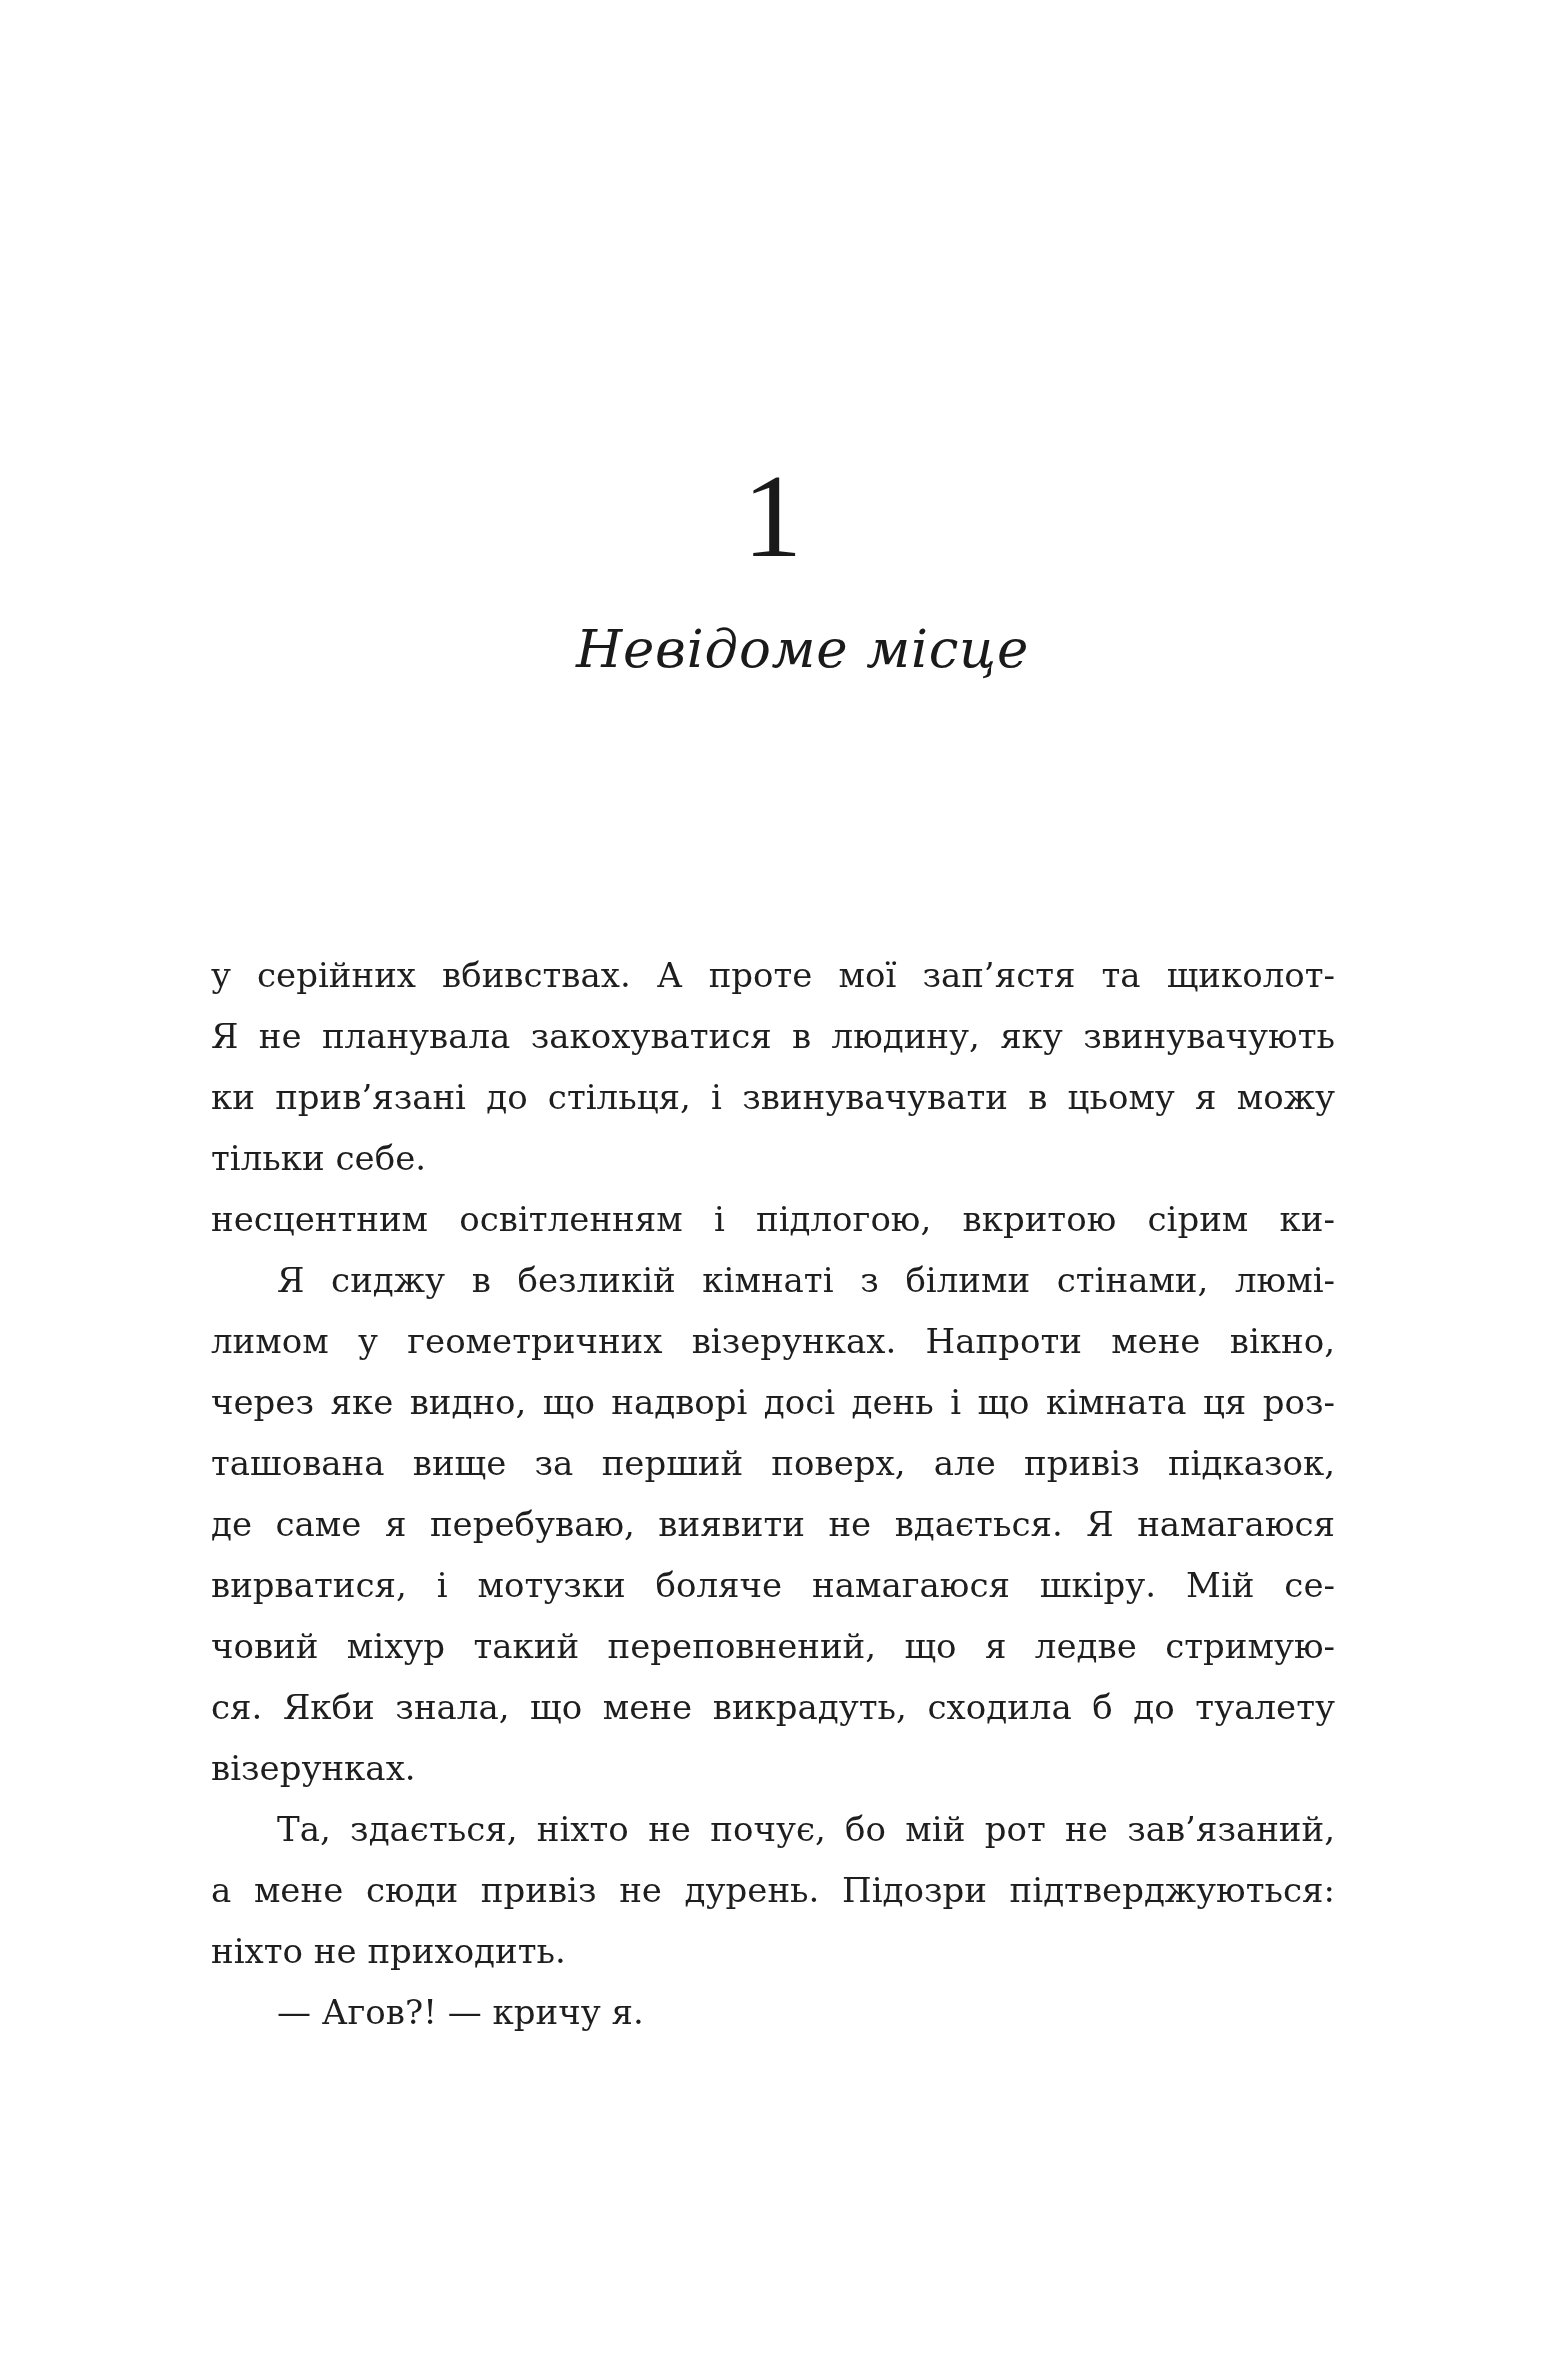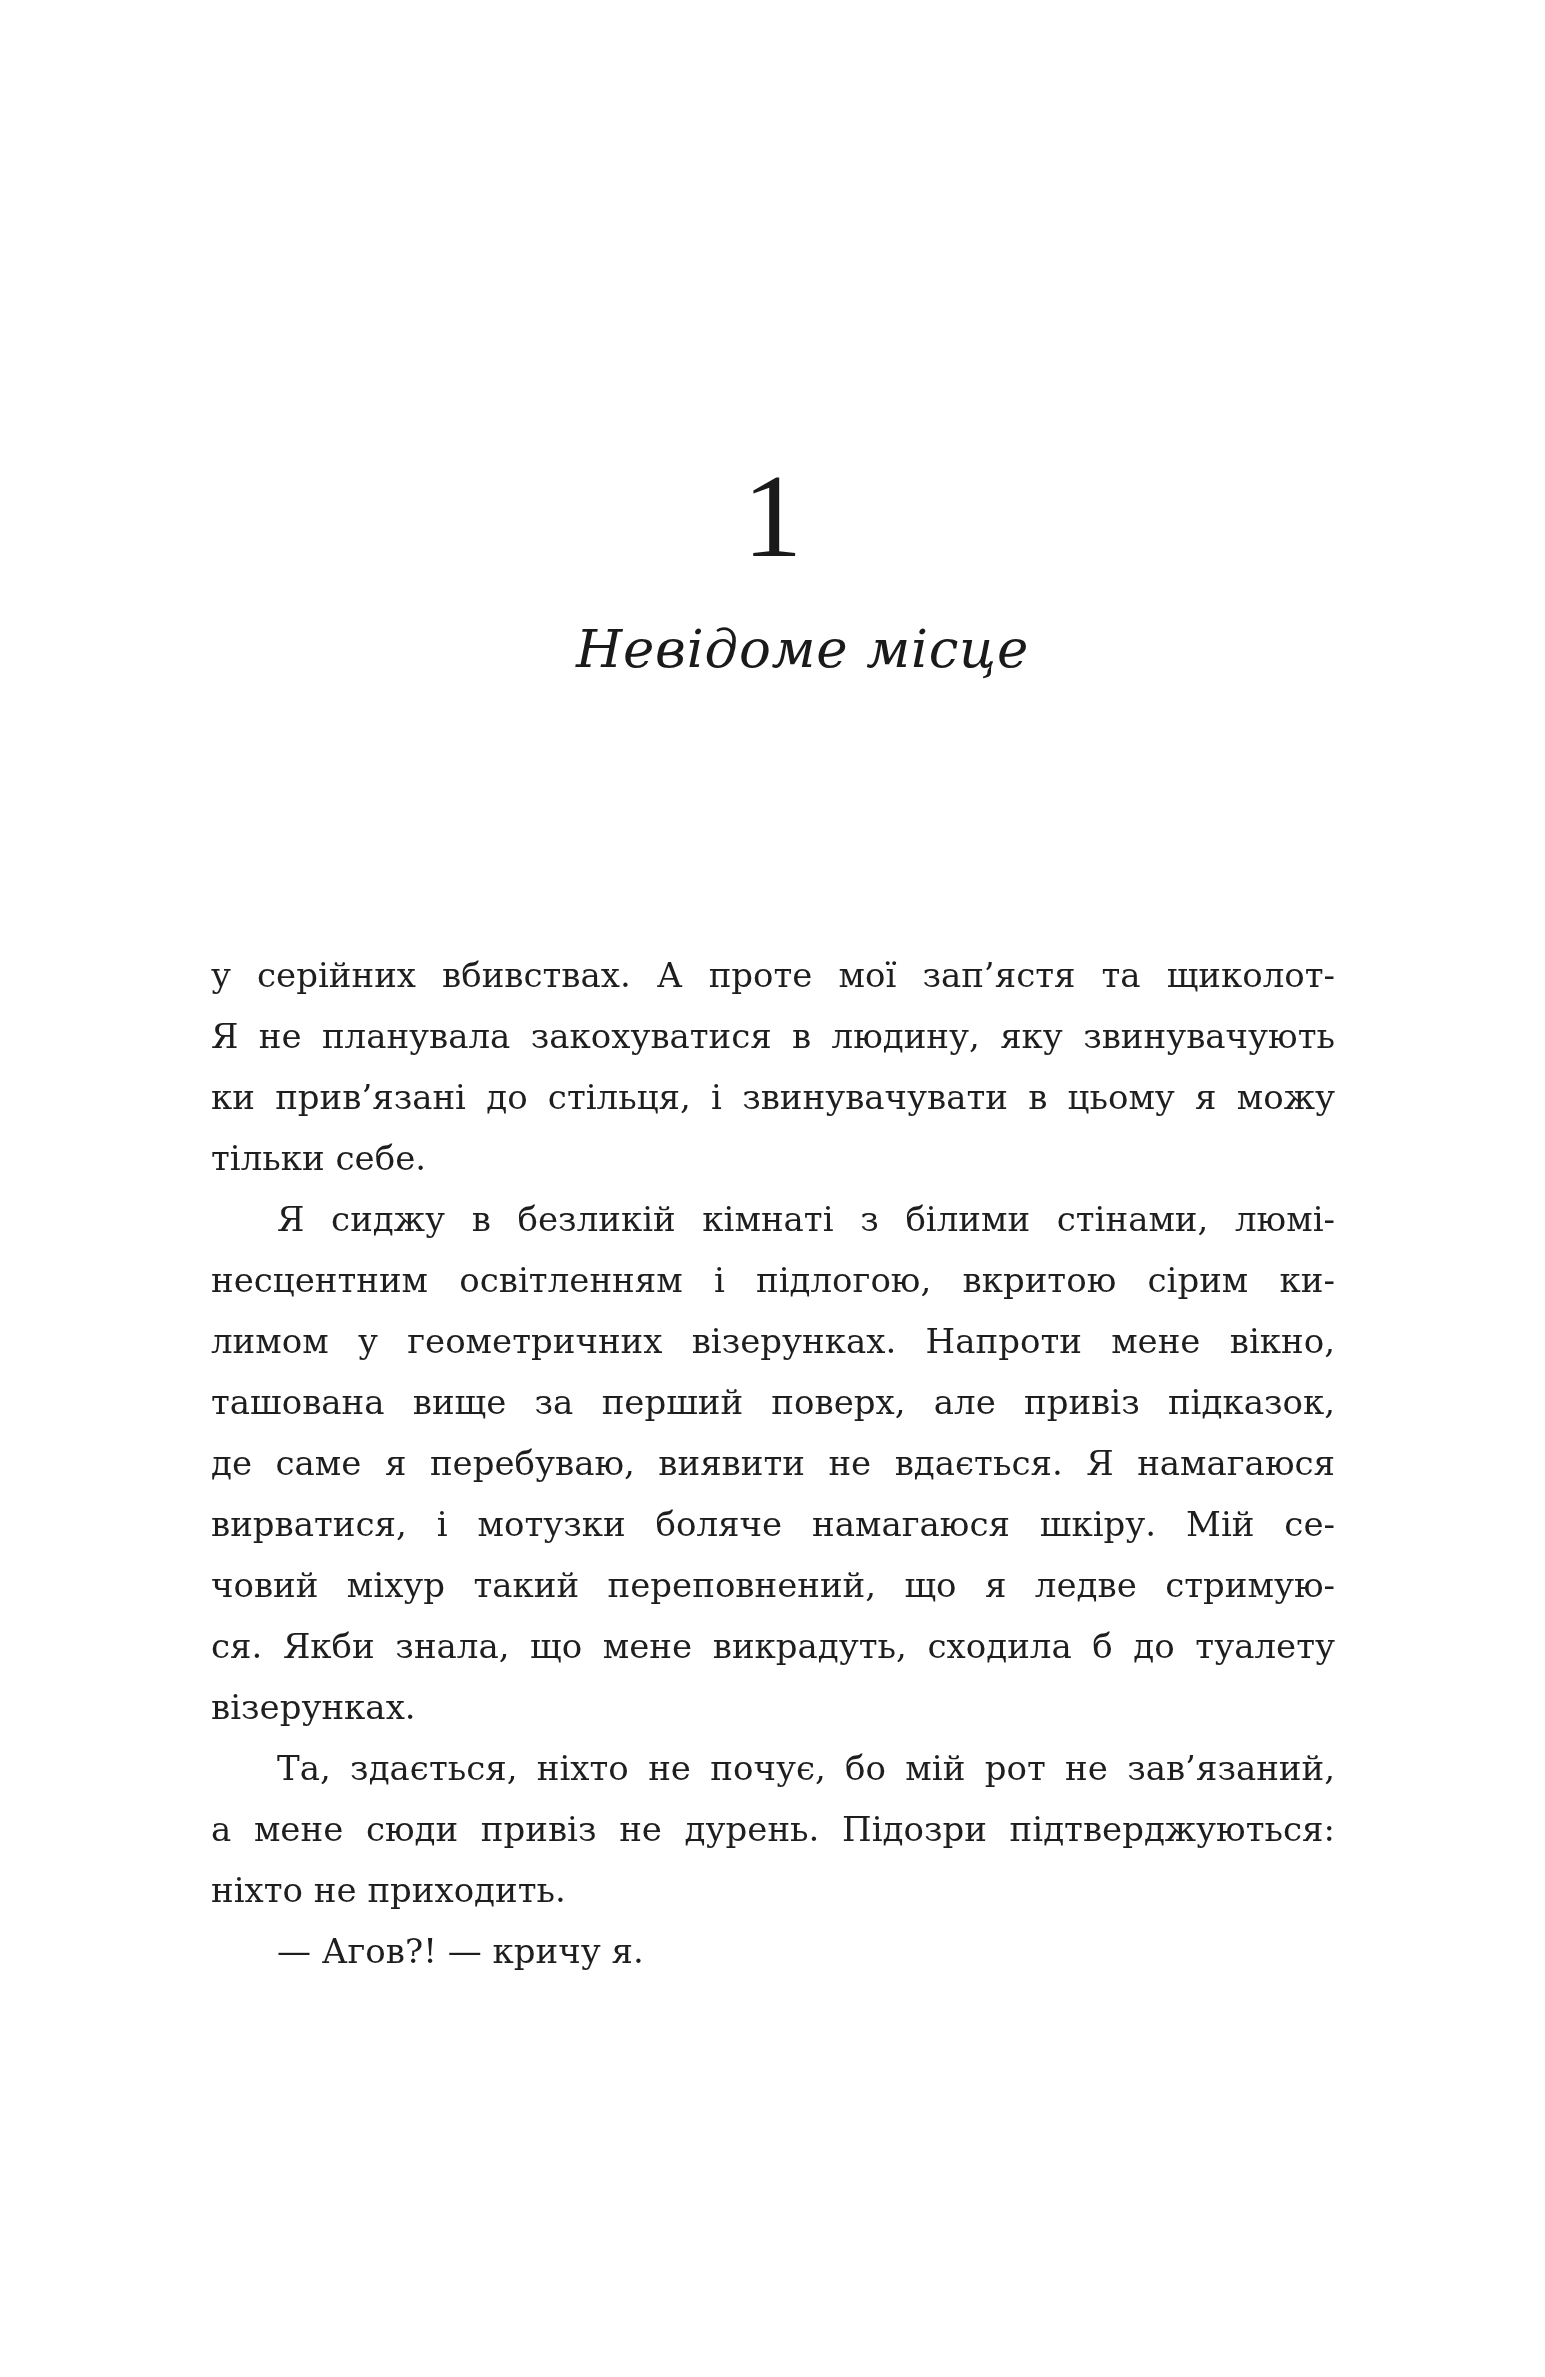--- a/index.html
+++ b/index.html
@@ -86,23 +86,24 @@
   <div class="body-text">
 
     <div class="paragraph">
       <span class="line">у серійних вбивствах. А проте мої зап’ястя та щиколот-</span>
       <span class="line">Я не планувала закохуватися в людину, яку звинувачують</span>
       <span class="line">ки прив’язані до стільця, і звинувачувати в цьому я можу</span>
       <span class="line last">тільки себе.</span>
     </div>
 
     <div class="paragraph">
+      <span class="line">несцентним освітленням і підлогою, вкритою сірим ки-</span>
       <span class="line indent">Я сиджу в безликій кімнаті з білими стінами, люмі-</span>
-      <span class="line">несцентним освітленням і підлогою, вкритою сірим ки-</span>
       <span class="line">лимом у геометричних візерунках. Напроти мене вікно,</span>
+      <span class="line">через яке видно, що надворі досі день і що кімната ця роз-</span>
       <span class="line">ташована вище за перший поверх, але привіз підказок,</span>
       <span class="line">де саме я перебуваю, виявити не вдається. Я намагаюся</span>
       <span class="line">вирватися, і мотузки боляче намагаюся шкіру. Мій се-</span>
       <span class="line">човий міхур такий переповнений, що я ледве стримую-</span>
       <span class="line">ся. Якби знала, що мене викрадуть, сходила б до туалету</span>
       <span class="line last">візерунках.</span>
     </div>
 
     <div class="paragraph">
       <span class="line indent">Та, здається, ніхто не почує, бо мій рот не зав’язаний,</span>

